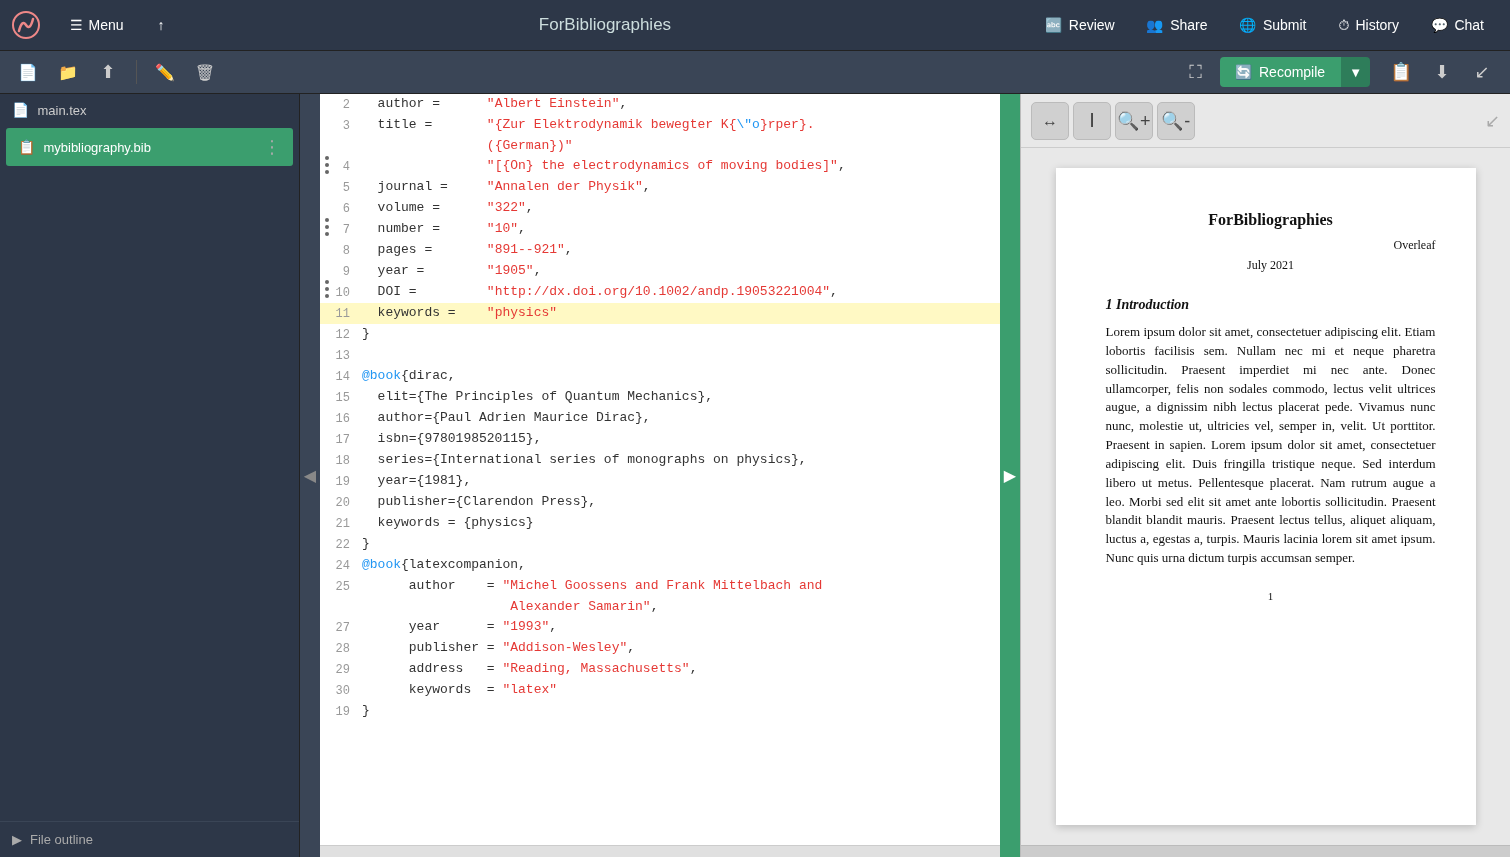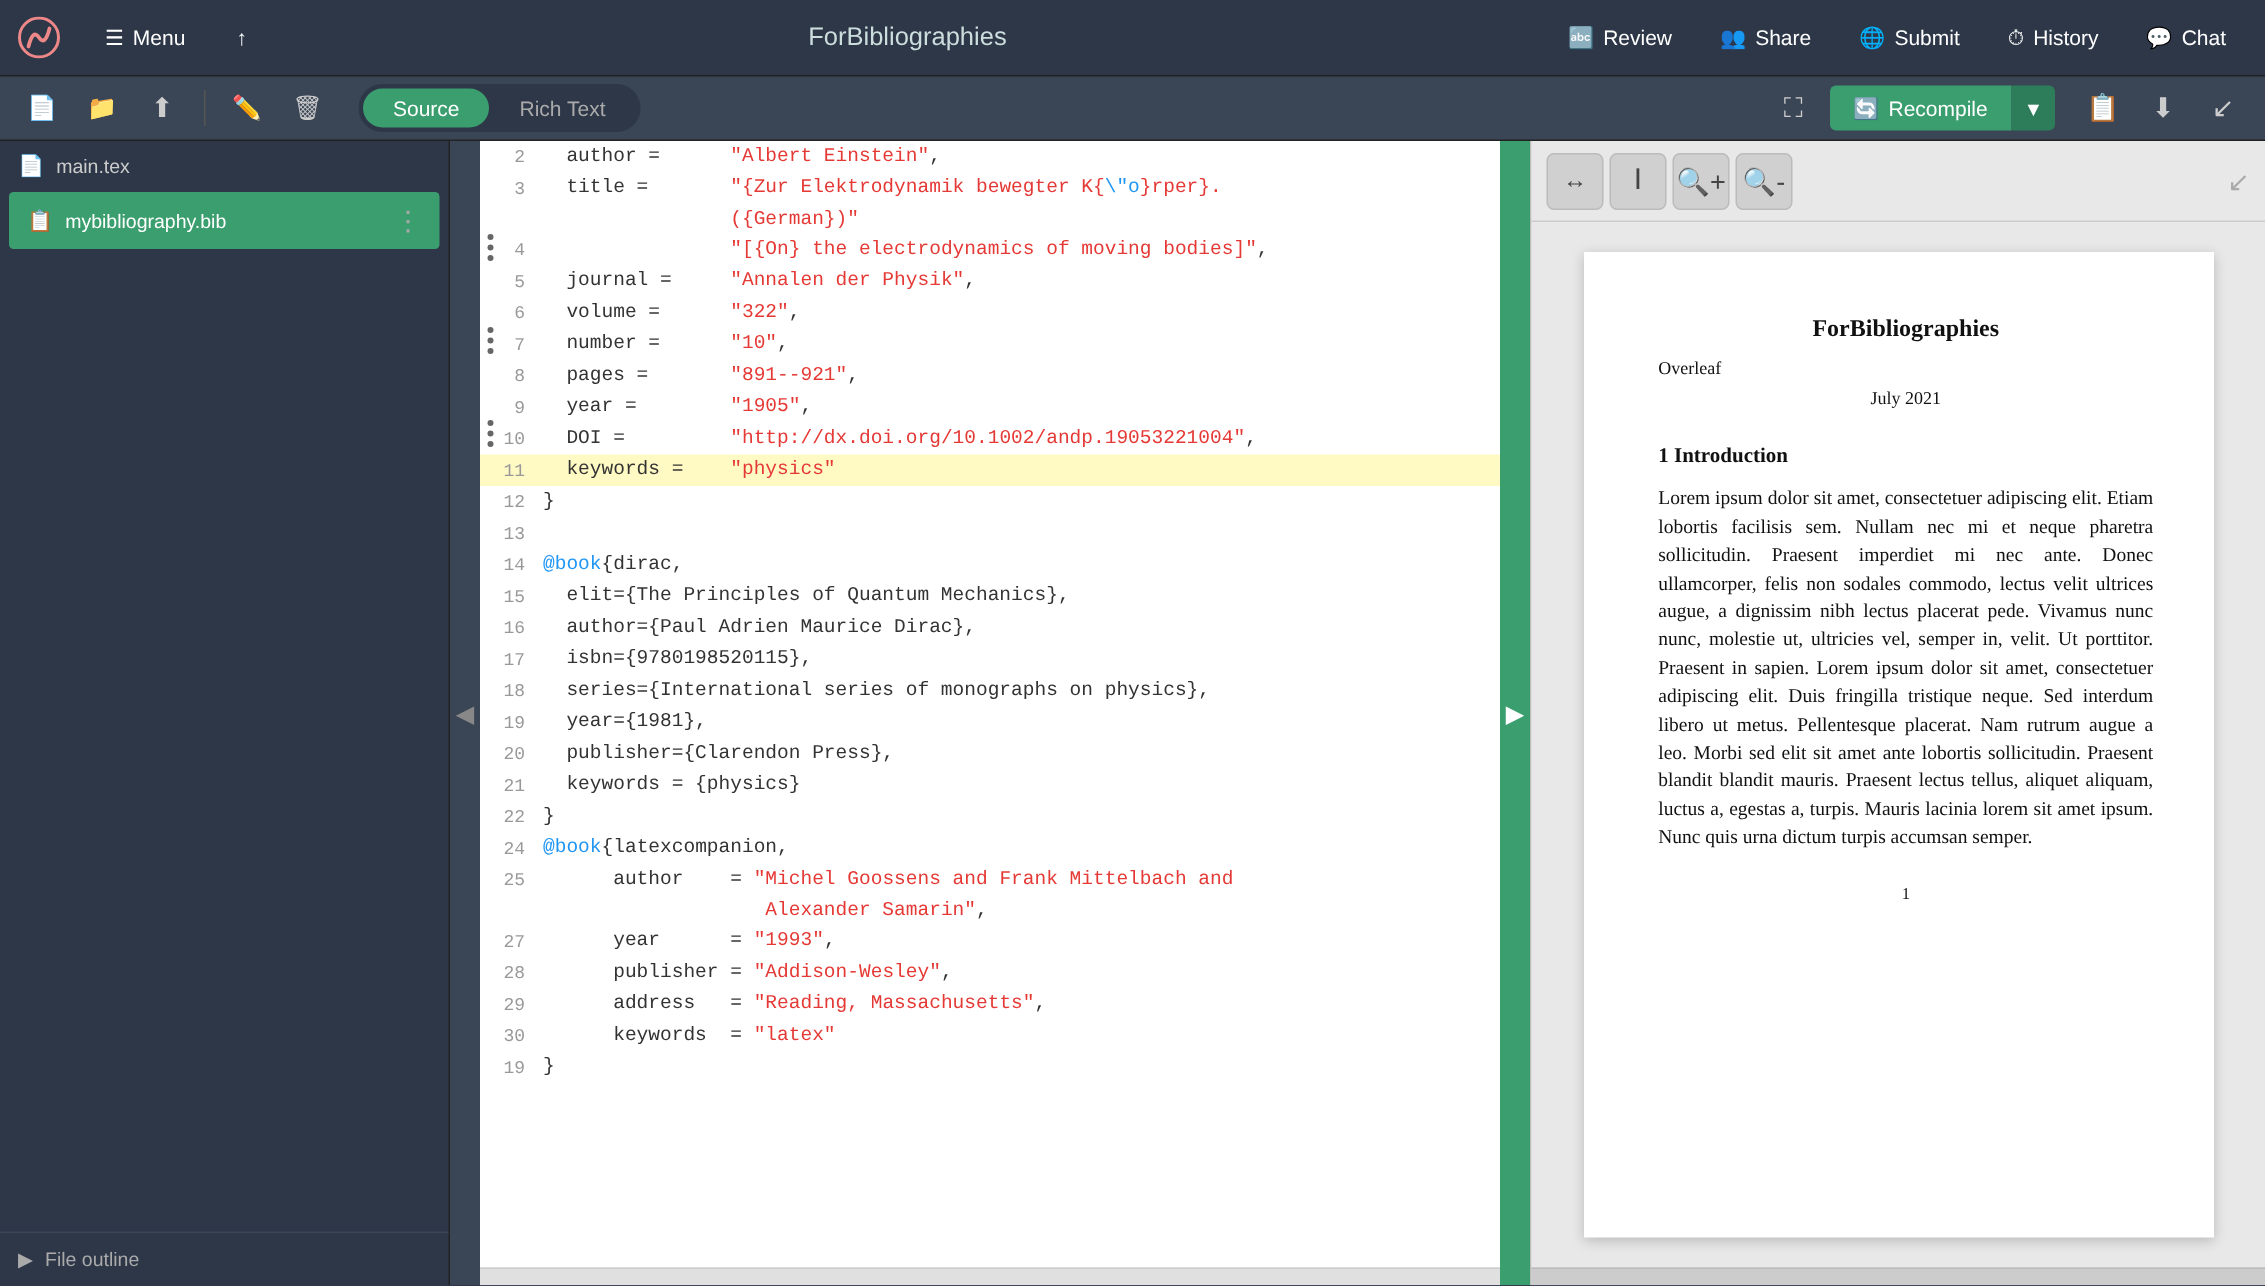--- a/index.html
+++ b/index.html
@@ -85,23 +85,23 @@
       display: flex; align-items: center; gap: 4px; padding: 6px 10px; background: #e8e8e8; border-bottom: 1px solid #ccc; height: 54px;
     }
     .preview-btn {
       display: flex; align-items: center; justify-content: center; width: 38px; height: 38px; border-radius: 5px; cursor: pointer; background: #d0d0d0; border: 1px solid #bbb; font-size: 18px; color: #444;
     }
     .preview-scroll { flex: 1; overflow-y: auto; background: #e8e8e8; display: flex; justify-content: center; padding: 20px 10px; }
     .preview-page {
       background: #fff; width: 420px; min-height: 560px; padding: 40px 40px 40px 50px; box-shadow: 0 2px 8px rgba(0,0,0,0.2); font-family: 'Times New Roman', serif; color: #111; font-size: 11px; line-height: 1.5;
     }
     .preview-title { text-align: center; font-size: 16px; font-weight: bold; margin-bottom: 4px; }
-    .preview-author { text-align: left; font-size: 12px; margin-bottom: 2px; }
+    .preview-author { text-align: right; font-size: 12px; margin-bottom: 2px; }
     .preview-date { text-align: center; font-size: 12px; margin-bottom: 20px; }
-    .preview-section { font-size: 14px; font-weight: bold; margin-bottom: 8px; }
+    .preview-section { font-size: 14px; font-weight: bold; margin-bottom: 8px; font-style: italic; }
     .preview-body { font-size: 13px; line-height: 1.45; text-align: justify; }
     .preview-page-num { text-align: center; margin-top: 20px; font-size: 11px; }
     .preview-scrollbar-h { height: 12px; background: #ccc; border-top: 1px solid #bbb; }
 
     
     .side-arrow {
       width: 20px; display: flex; align-items: center; justify-content: center; cursor: pointer; color: #888; font-size: 16px; background: #3a4556; border: none;
     }
     .right-arrow { background: #3b9e6e; color: #fff; }
 
@@ -153,24 +153,20 @@
   </div>
 </div>
 
 <div class="editor-toolbar">
   <div class="toolbar-btn">📄</div>
   <div class="toolbar-btn">📁</div>
   <div class="toolbar-btn" style="font-size:18px;">⬆</div>
   <div style="width:1px; height:24px; background:#555; margin:0 4px;"></div>
   <div class="toolbar-btn">✏️</div>
   <div class="toolbar-btn">🗑</div>
-  <div class="tab-group">
-    <button class="tab-btn active">Source</button>
-    <button class="tab-btn inactive">Rich Text</button>
-  </div>
   <div class="toolbar-spacer"></div>
   <div class="toolbar-btn" style="font-size:18px;">⛶</div>
   <div class="recompile-group">
     <button class="recompile-btn">
       <span>🔄</span>
       <span>Recompile</span>
     </button>
     <button class="recompile-arrow">▼</button>
   </div>
   <div class="icon-btn">📋</div>

